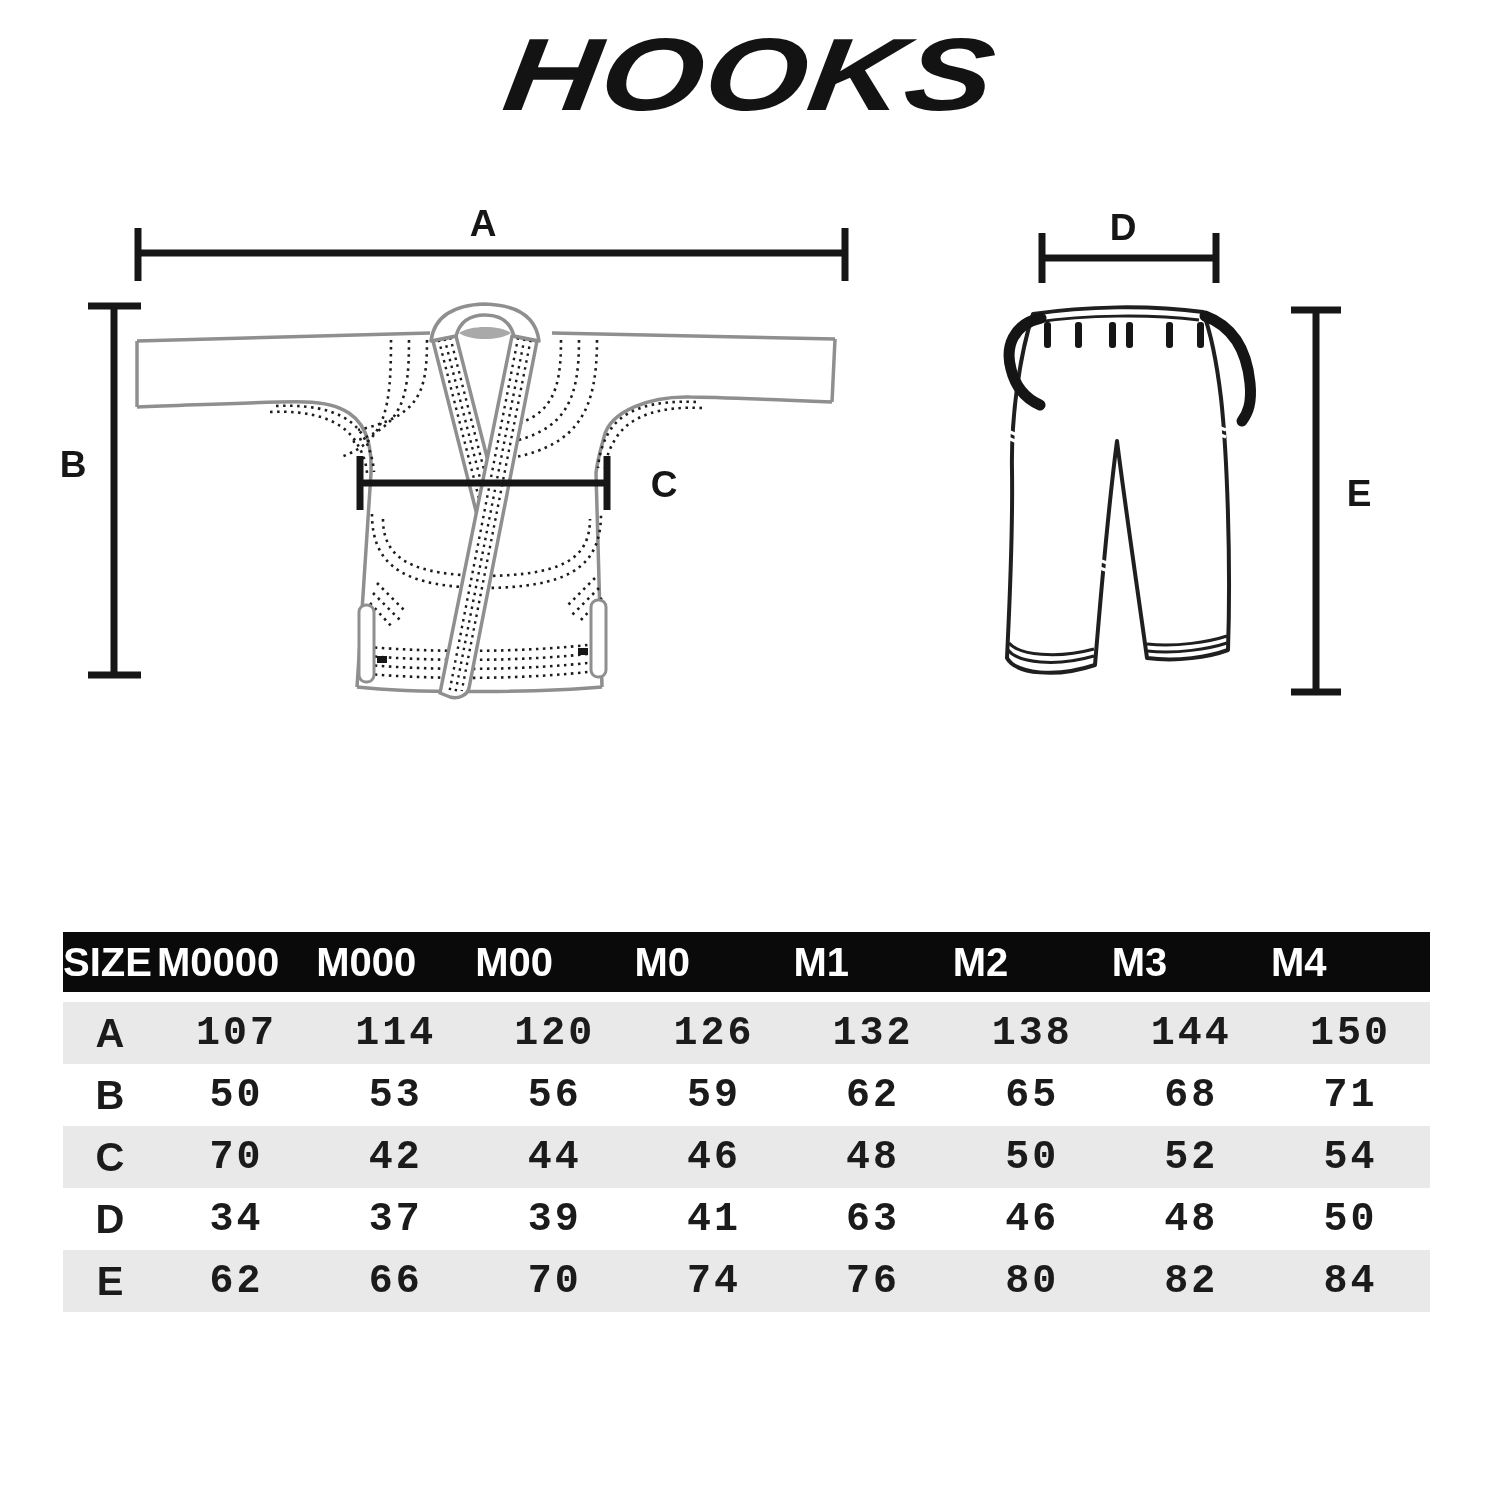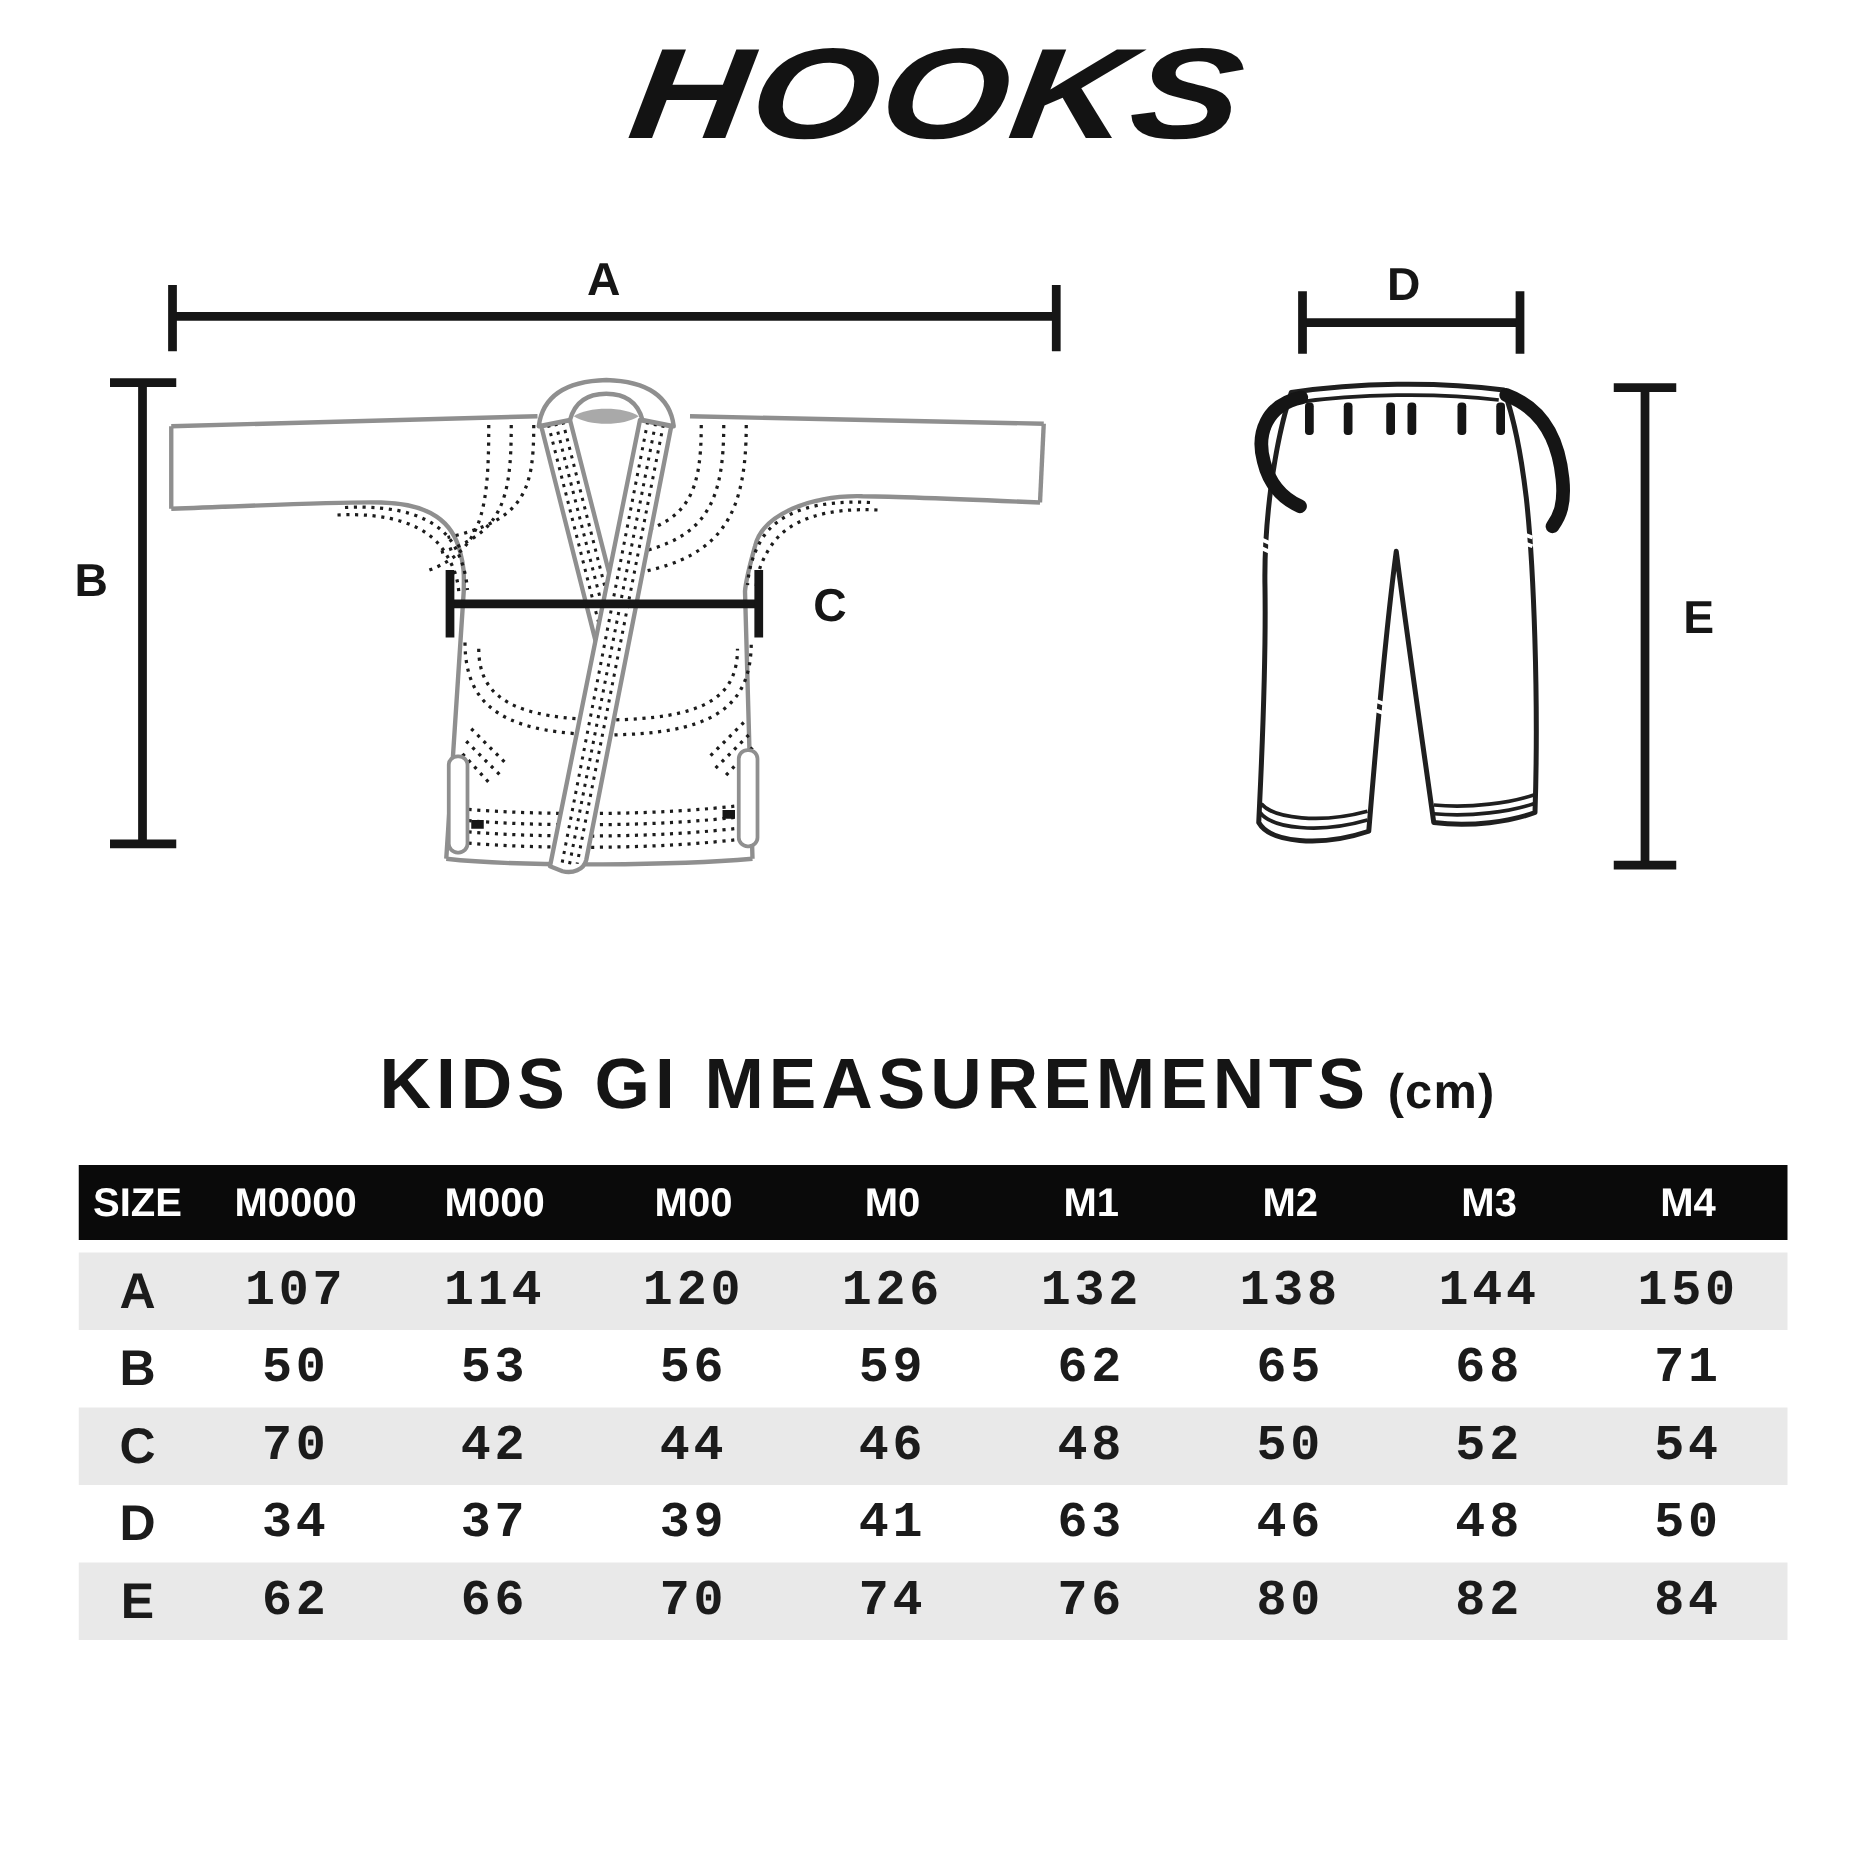--- a/index.html
+++ b/index.html
@@ -18,21 +18,21 @@
   
   .title-row{position:absolute;top:834px;left:0;width:100%;display:flex;justify-content:center;
              align-items:baseline;gap:14px;color:#151515;}
   .title-main{font-size:57px;font-weight:bold;letter-spacing:4px;}
   .title-unit{font-size:39px;font-weight:bold;letter-spacing:1px;}
 
   
   .size-table{position:absolute;left:63px;top:932px;width:1367px;}
   .thead{display:grid;grid-template-columns:94px repeat(8,1fr);height:60px;background:#0a0a0a;
          color:#ffffff;align-items:center;}
-  .thead .cell{text-align:center;font-weight:bold;font-size:32px;}
+  .thead .cell{text-align:left;font-weight:bold;font-size:40px;}
   .tbody{margin-top:10px;}
   .trow{display:grid;grid-template-columns:94px repeat(8,1fr);height:62px;align-items:center;
         font-weight:bold;color:#1b1b1b;background:#ffffff;}
   .trow.alt{background:#e9e9e9;}
   .trow .cell{text-align:center;font-size:40px;}
   .trow .val{letter-spacing:3px;font-family:Liberation Mono, monospace;}
 </style>
 </head>
 <body>
 
@@ -165,24 +165,20 @@
     </g>
     <g text-anchor="middle">
       <text class="dimlabel" x="483" y="236">A</text>
       <text class="dimlabel" x="73" y="477">B</text>
       <text class="dimlabel" x="664" y="497">C</text>
       <text class="dimlabel" x="1123" y="240">D</text>
       <text class="dimlabel" x="1359" y="506">E</text>
     </g>
   </svg>
 
-  <div class="title-row">
-    <span class="title-main">KIDS GI MEASUREMENTS</span>
-    <span class="title-unit">(cm)</span>
-  </div>
 
   <div class="size-table">
     <div class="thead">
       <div class="cell">SIZE</div>
       <div class="cell">M0000</div>
       <div class="cell">M000</div>
       <div class="cell">M00</div>
       <div class="cell">M0</div>
       <div class="cell">M1</div>
       <div class="cell">M2</div>

